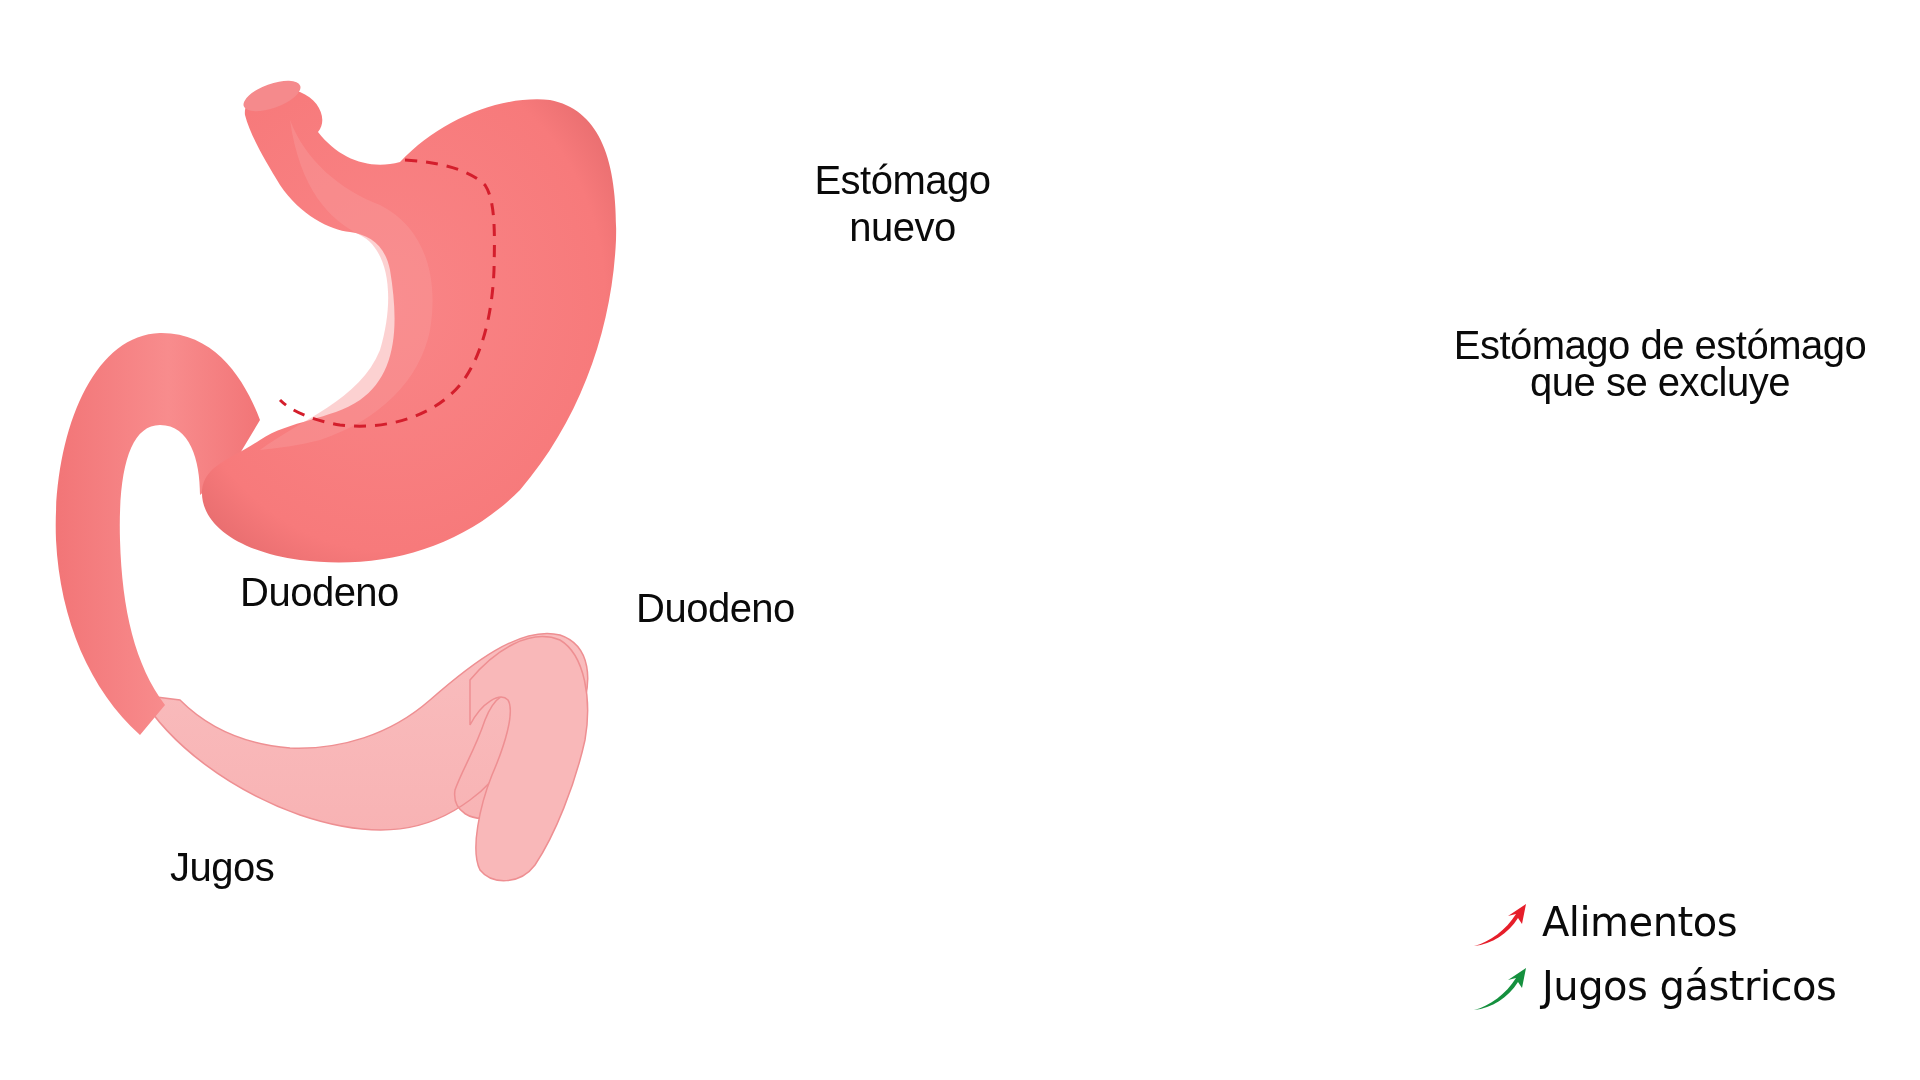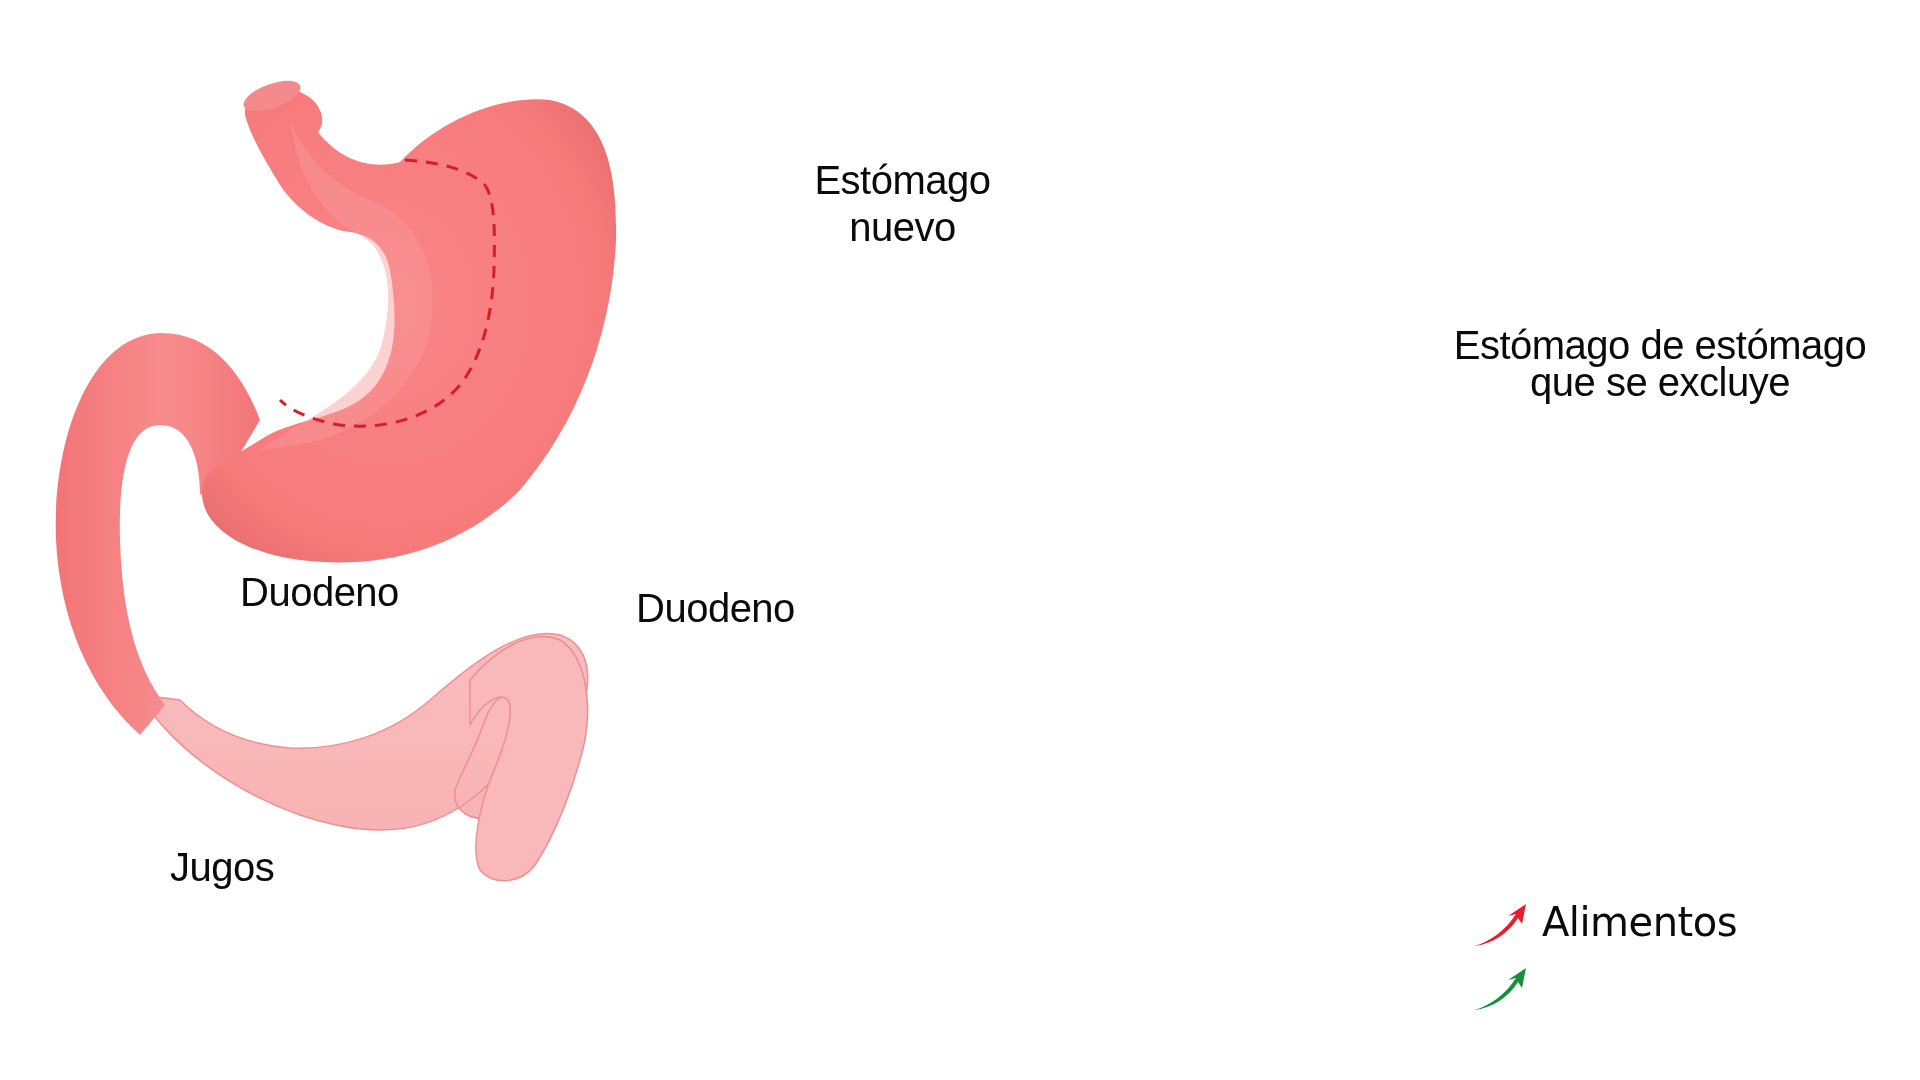--- a/index.html
+++ b/index.html
@@ -151,17 +151,18 @@
   <div class="legend-row" style="left:1472px; top:902px;">
     <svg viewBox="0 0 56 46">
       <path d="M2,44 C18,40 34,28 44,12 L36,14 L54,2 L50,22 L46,16 C36,32 20,42 2,44 Z" fill="#E61E2A"></path>
     </svg>
     <span class="legend-text">Alimentos</span>
   </div>
   <div class="legend-row" style="left:1472px; top:966px;">
     <svg viewBox="0 0 56 46">
       <path d="M2,44 C18,40 34,28 44,12 L36,14 L54,2 L50,22 L46,16 C36,32 20,42 2,44 Z" fill="#15903E"></path>
     </svg>
+    <span class="legend-text">Jugos gástricos</span>
   </div>
 </div>
 
 
 
 
 </line></line></line></line></body></html>

